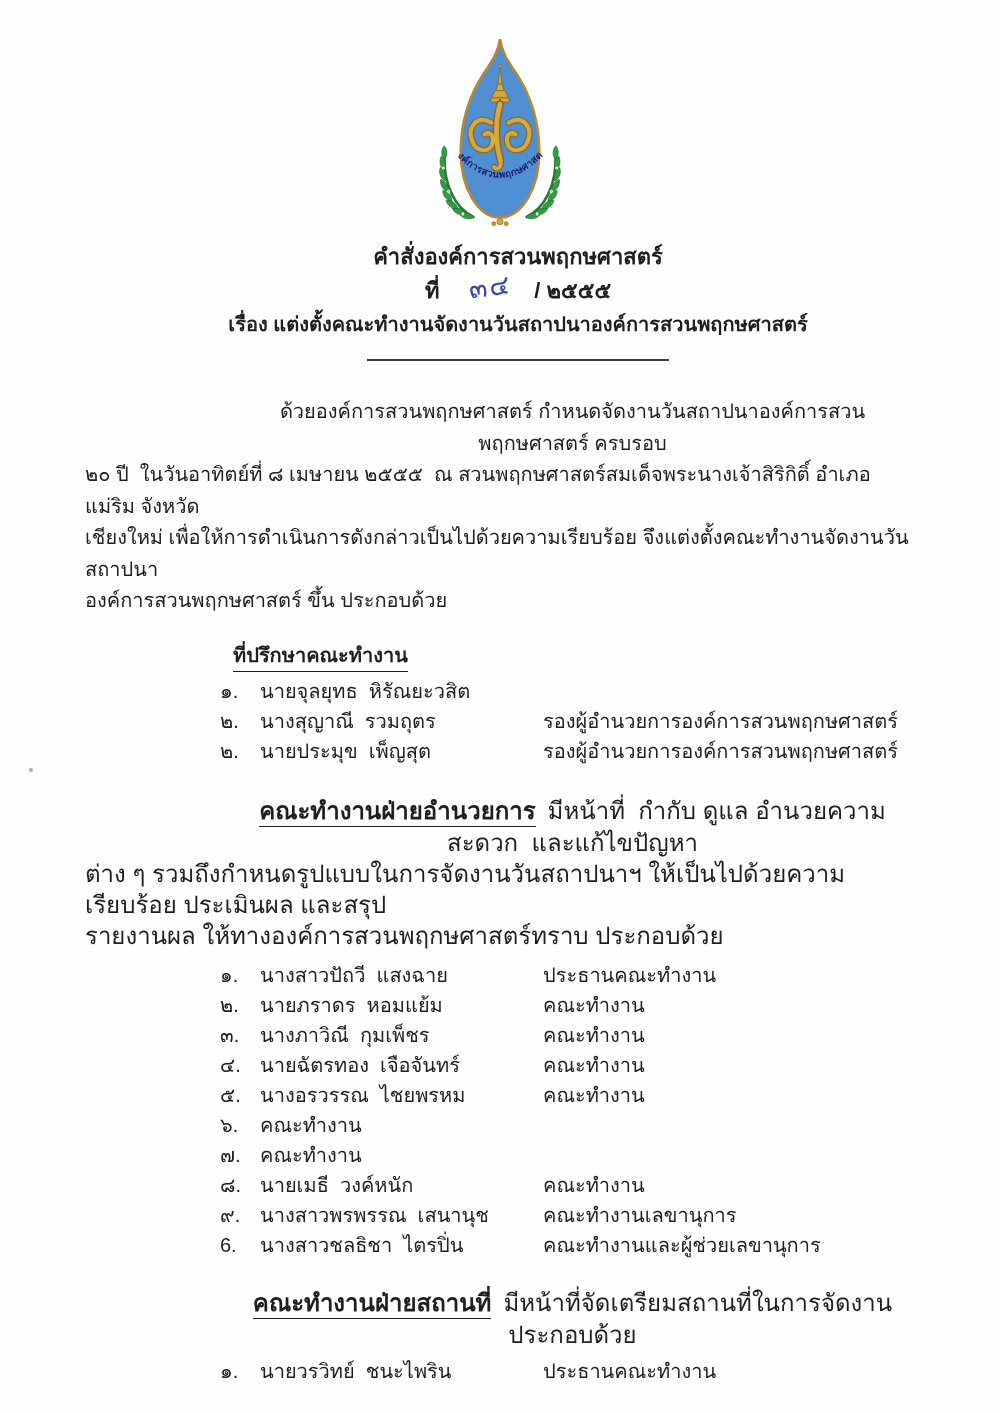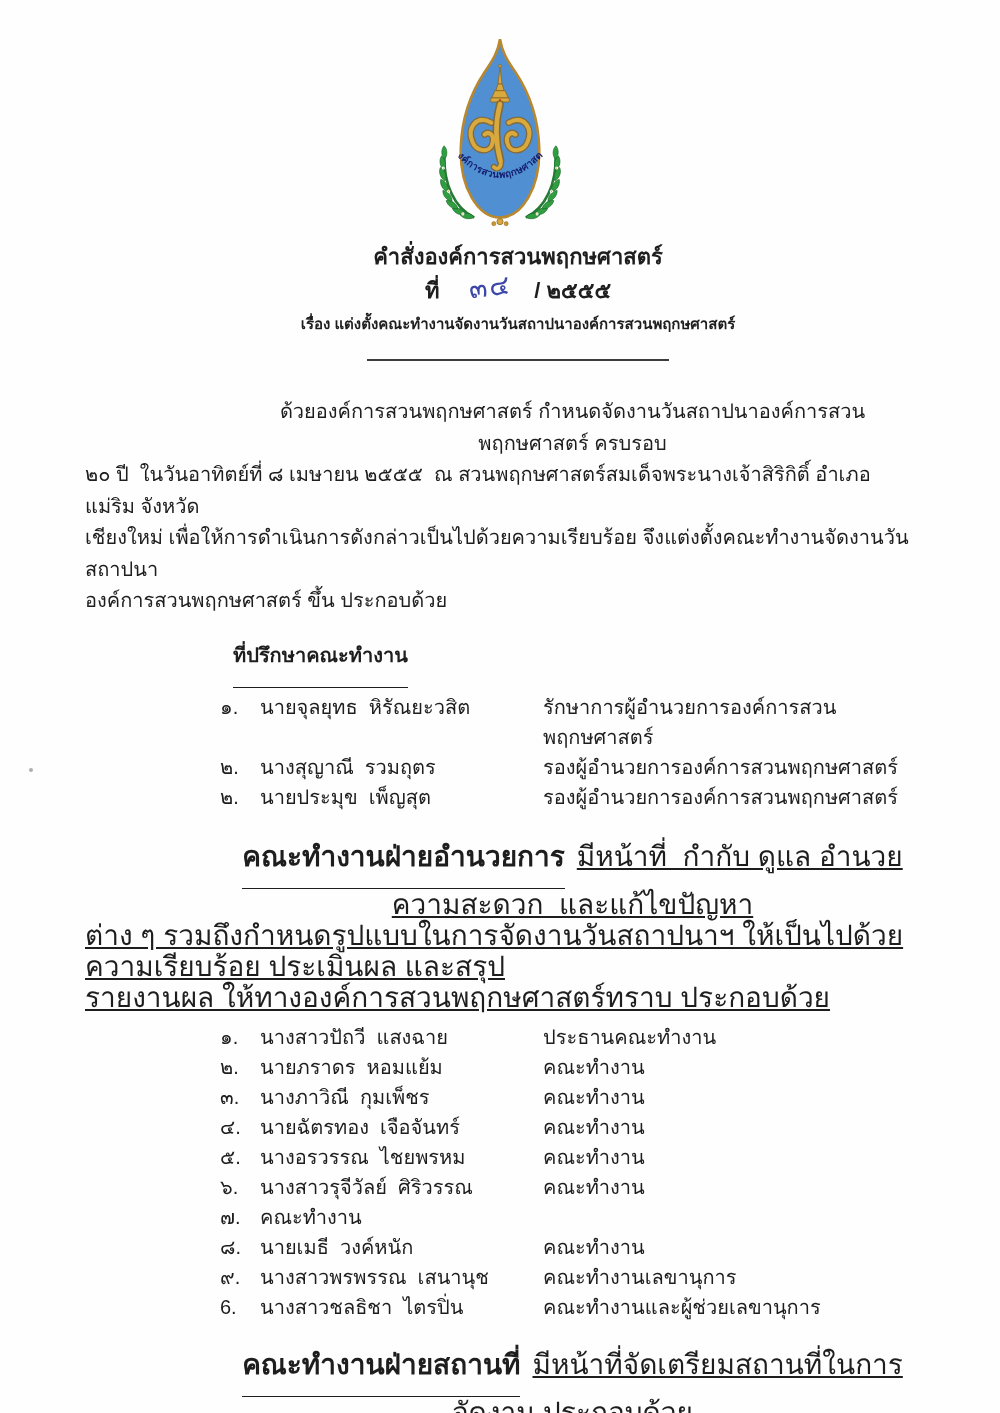--- a/index.html
+++ b/index.html
@@ -14,31 +14,31 @@
   .logo-wrap svg{display:block;}
   
   .hdr{text-align:center;font-weight:bold;padding-left:36px;}
   .hdr-title{margin-top:10px;font-size:22px;line-height:30px;}
   .hdr-number{font-size:22px;line-height:34px;}
   .hw{
     display:inline-block;color:#3c47a8;font-size:27px;font-weight:400;
     transform:rotate(-7deg) translateY(-2px);margin:0 14px 0 30px;letter-spacing:2px;
   }
   .hdr-suffix{margin-left:8px;text-align:right;}
-  .hdr-subject{font-size:15px;line-height:32px;}
+  .hdr-subject{font-size:20px;line-height:32px;}
   .divider{width:302px;border-top:2px solid #3c3c3c;margin:19px auto 0;height:0;}
   
   .para{margin-top:35px;font-size:20px;line-height:31.5px;}
   .para .line{min-height:31.5px;}
   .indent{padding-left:145px;text-align:center;}
   .sec-heading{
-    font-weight:bold;display:inline-block;border-bottom:1.7px solid #1e1e1e;padding-bottom:16px;
+    font-weight:bold;display:inline-block;border-bottom:1.7px solid #1e1e1e;padding-bottom:0;
   }
   .sec1-head{margin-top:23px;font-size:20px;line-height:31px;padding-left:148px;}
-  .sec-desc{font-size:28px;line-height:31px;text-decoration:underline;}
+  .sec-desc{font-size:24px;line-height:31px;}
   .sec2-block{margin-top:29px;}
   .sec3-block{margin-top:27px;}
   .h-gap{margin-right:12px;}
   .rows{margin-top:4px;}
   .rows2{margin-top:9px;}
   .rows3{margin-top:6px;}
   .row{display:flex;padding-left:135px;font-size:20px;line-height:30px;}
   .row3{line-height:31px;}
   .no{width:40px;flex:0 0 40px;}
   .nm{width:283px;flex:0 0 283px;}
@@ -150,21 +150,20 @@
       <div class="line t">องค์การสวนพฤกษศาสตร์ ขึ้น ประกอบด้วย</div>
     </div>
 
     <div class="sec1-head">
       <span class="sec-heading t">ที่ปรึกษาคณะทำงาน</span>
     </div>
     <div class="rows">
       <div class="row">
         <span class="no t">๑.</span>
         <span class="nm t">นายจุลยุทธ  หิรัณยะวสิต</span>
-        <span class="rl t">รักษาการผู้อำนวยการองค์การสวนพฤกษศาสตร์</span>
       </div>
       <div class="row">
         <span class="no t">๒.</span>
         <span class="nm t">นางสุญาณี  รวมถุตร</span>
         <span class="rl t">รองผู้อำนวยการองค์การสวนพฤกษศาสตร์</span>
       </div>
       <div class="row">
         <span class="no t">๒.</span>
         <span class="nm t">นายประมุข  เพ็ญสุต</span>
         <span class="rl t">รองผู้อำนวยการองค์การสวนพฤกษศาสตร์</span>
@@ -198,21 +197,20 @@
           <span class="nm t">นายฉัตรทอง  เจือจันทร์</span>
           <span class="rl t">คณะทำงาน</span>
         </div>
         <div class="row">
           <span class="no t">๕.</span>
           <span class="nm t">นางอรวรรณ  ไชยพรหม</span>
           <span class="rl t">คณะทำงาน</span>
         </div>
         <div class="row">
           <span class="no t">๖.</span>
-          <span class="nm t">นางสาวรุจีวัลย์  ศิริวรรณ</span>
           <span class="rl t">คณะทำงาน</span>
         </div>
         <div class="row">
           <span class="no t">๗.</span>
           <span class="rl t">คณะทำงาน</span>
         </div>
         <div class="row">
           <span class="no t">๘.</span>
           <span class="nm t">นายเมธี  วงค์หนัก</span>
           <span class="rl t">คณะทำงาน</span>

